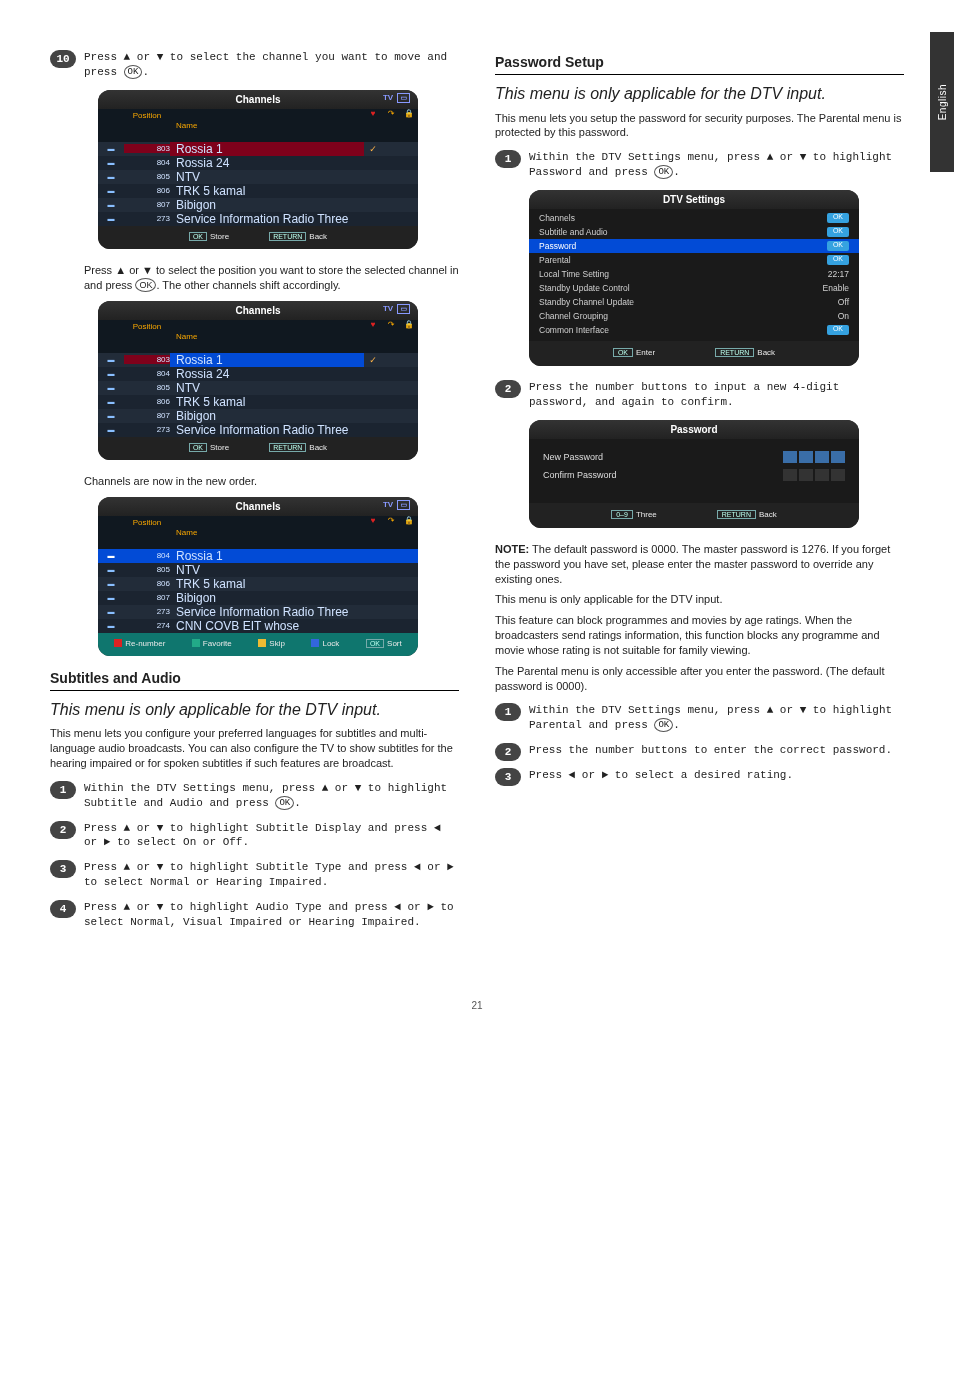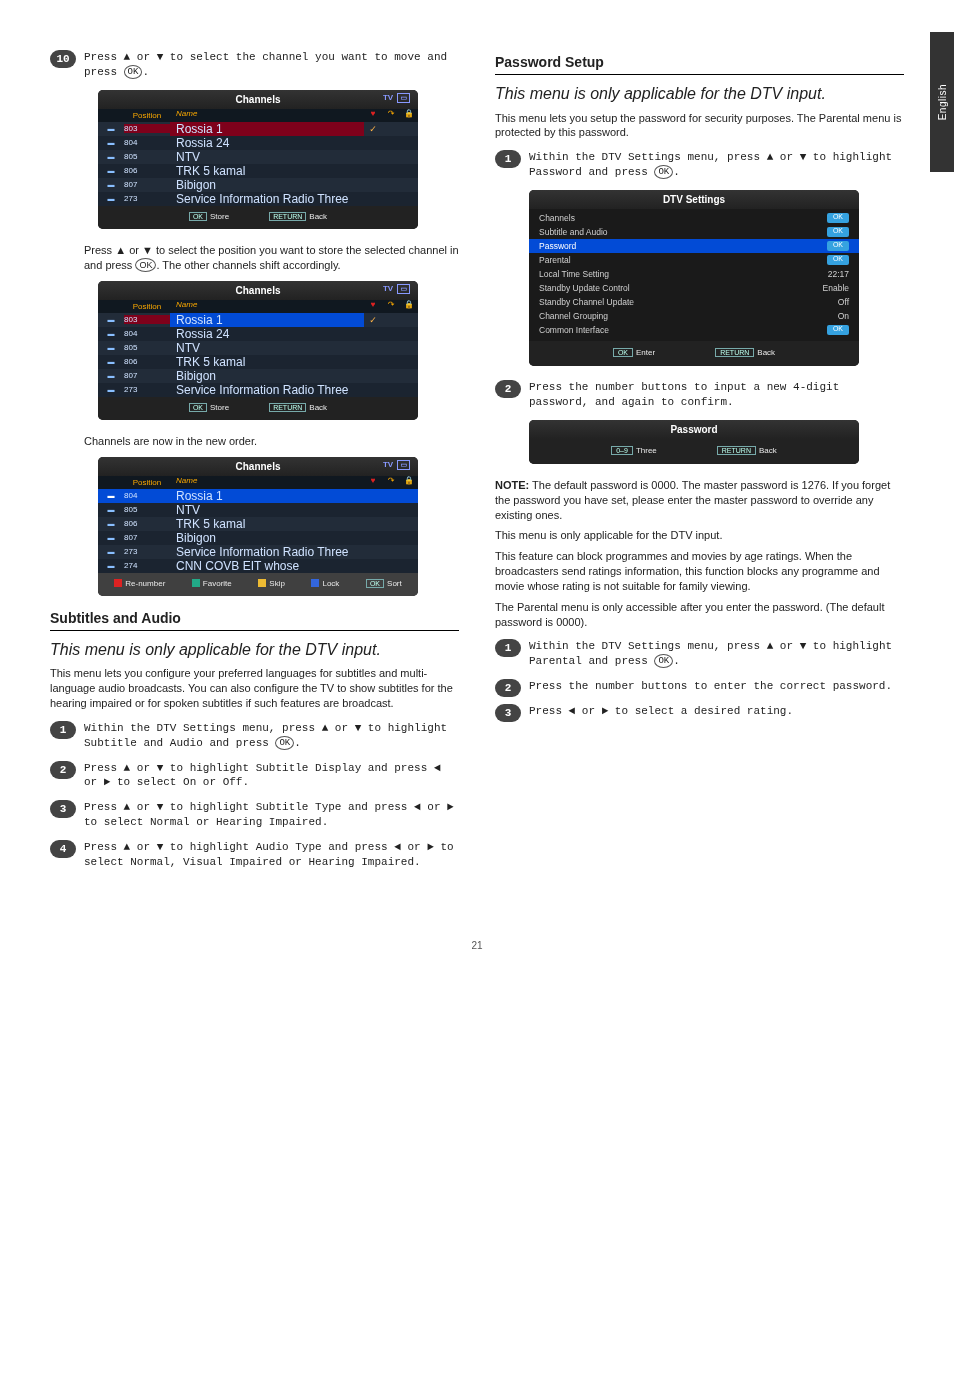--- a/index.html
+++ b/index.html
@@ -11,46 +11,46 @@
   .col { width: 50%; }
   h2.section { font-size: 14px; font-weight: bold; border-bottom: 1px solid #000; padding-bottom: 4px; margin: 14px 0 8px; }
   h2.section + .sub { font-size: 16px; font-style: italic; margin-bottom: 6px; }
   p { line-height: 1.35; margin-bottom: 6px; }
   .note { font-weight: bold; }
   .stepblock { position: relative; padding-left: 34px; margin: 10px 0; font-family: Liberation Mono, monospace; }
   .stepnum { position: absolute; left: 0; top: 0; width: 26px; height: 18px; background: #444; color: #fff; border-radius: 9px; display: flex; align-items: center; justify-content: center; font-weight: bold; font-size: 11px; }
   .tri { font-family: inherit; }
   .okicon { display: inline-block; border: 1px solid #555; border-radius: 50%; padding: 0 3px; font-size: 9px; line-height: 12px; position: relative; top: -1px; }
   
-  .osd { background: #1a1a1a; border-radius: 5px; margin: 8px 0 14px; color: #e8e8e8; font-size: 9px; overflow: hidden; }
+  .osd { background: #1a1a1a; border-radius: 12px; margin: 8px 0 14px; color: #e8e8e8; font-size: 9px; overflow: hidden; }
   .osd.narrow { width: 320px; margin-left: 48px; }
   .osd.narrow2 { width: 320px; margin-left: 48px; }
   .osd.narrowR { width: 330px; }
   .osd-title { background: linear-gradient(#333,#222); padding: 4px 8px; color: #fff; font-weight: bold; font-size: 10px; text-align: center; position: relative; }
   .osd-badge { position: absolute; right: 8px; top: 3px; font-size: 8px; color: #89f; }
   .osd-tv { display: inline-block; border: 1px solid #89f; padding: 0 2px; font-size: 7px; margin-left: 2px; }
   .grid-head { display: flex; background: #101820; color: #f7a600; font-size: 8px; }
   .c-mark { width: 26px; }
   .c-pos { width: 46px; text-align: center; padding: 2px 0; }
-  .c-name { flex: 1; padding: 0 6px; font-style: italic; }
+  .c-name { flex: 1; padding: 12px 6px; }
   .c-ic { width: 18px; text-align: center; }
   .grid-body .row { display: flex; align-items: center; height: 14px; }
   .grid-body .row:nth-child(odd) { background: #222c39; }
   .grid-body .row:nth-child(even) { background: #1b2430; }
   .row .mark { width: 26px; text-align: center; color: #89bfff; font-size: 7px; }
-  .row .pos { width: 46px; text-align: left; color: #cfe2ff; font-size: 8px; }
+  .row .pos { width: 46px; text-align: right; color: #cfe2ff; font-size: 8px; }
   .row .name { flex: 1; padding: 0 6px; color: #cfe2ff; font-size: 12px; white-space: nowrap; overflow: hidden; text-overflow: ellipsis; }
   .row .ic { width: 18px; text-align: center; }
   .row.sel .pos, .row.sel .name { background: #7f011b; }
   .row.sel2 .pos { background: #7f011b; }
   .row.sel2 .name { background: #024bd6; }
   .row.sel3 { background: #024bd6 !important; }
   .osd-foot { display: flex; justify-content: center; gap: 40px; padding: 6px 0 8px; background: #222; font-size: 8px; }
   .osd-foot .kb { border: 1px solid #7aa; padding: 0 3px; font-size: 7px; color: #bfe; margin-right: 3px; }
-  .osd-foot2 { display: flex; justify-content: space-around; padding: 6px 6px 8px; background: #404040; font-size: 8px; flex-wrap: wrap; gap: 6px; }
+  .osd-foot2 { display: flex; justify-content: space-around; padding: 6px 6px 8px; background: #0f766e; font-size: 8px; flex-wrap: wrap; gap: 6px; }
   .osd-foot2 .item { display: flex; align-items: center; gap: 3px; }
   .sq { width: 8px; height: 8px; display: inline-block; }
   .sq.red { background: #d22; } .sq.grn { background: #2a8; } .sq.yel { background: #eb3; } .sq.blu { background: #36d; }
   .check { color: #ffb347; font-size: 9px; }
   .heart { color: #d22; font-size: 8px; }
   .skipic { color: #f7a600; font-size: 8px; }
   .lockic { color: #f7a600; font-size: 8px; }
   
   .menu-list { padding: 2px 0 4px; }
   .menu-list .mrow { display: flex; justify-content: space-between; padding: 2px 10px; color: #d0d0d0; font-size: 8.5px; }
@@ -390,20 +390,40 @@
         </div>
       </div>
 
       <div class="stepblock">
         <div class="stepnum">2</div>
         <p>Press the number buttons to input a new 4-digit password, and again to confirm.</p>
       </div>
 
       <div class="osd narrowR" style="margin-left:34px;">
         <div class="osd-title">Password</div>
+        <div class="pw-body">
+          <div class="pw-row">
+            <span>New Password</span>
+            <span class="pw-boxes">
+                <span class="pw-box"></span>
+                <span class="pw-box"></span>
+                <span class="pw-box"></span>
+                <span class="pw-box"></span>
+              </span>
+          </div>
+          <div class="pw-row">
+            <span>Confirm Password</span>
+            <span class="pw-boxes">
+                <span class="pw-box dim"></span>
+                <span class="pw-box dim"></span>
+                <span class="pw-box dim"></span>
+                <span class="pw-box dim"></span>
+              </span>
+          </div>
+        </div>
         <div class="menu-foot">
           <span><span class="kb">0–9</span><span>Three</span></span>
           <span><span class="kb">RETURN</span><span>Back</span></span>
         </div>
       </div>
 
       <p><span class="note">NOTE:</span><span> The default password is 0000. The master password is 1276. If you forget the password you have set, please enter the master password to override any existing ones.</span></p>
 
       <p class="sub">This menu is only applicable for the DTV input.</p>
       <p>This feature can block programmes and movies by age ratings. When the broadcasters send ratings information, this function blocks any programme and movie whose rating is not suitable for family viewing.</p>

